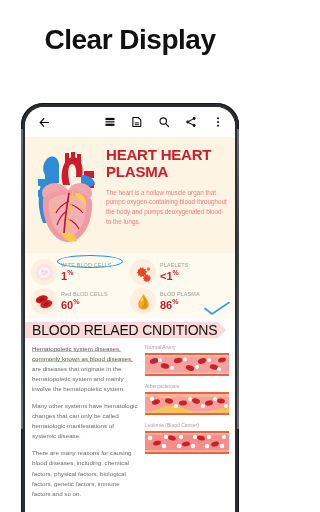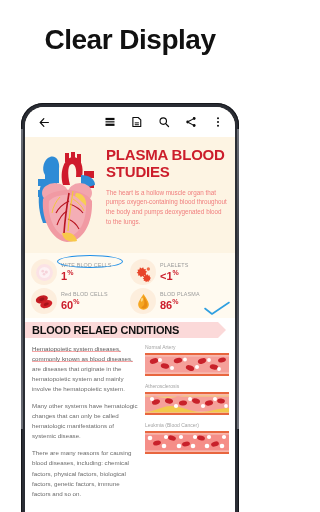--- a/index.html
+++ b/index.html
@@ -149,21 +149,21 @@
     width: 92%;
   }
   .banner::after {
     content: "";
     position: absolute; right: -8px; top: 0;
     border-left: 8px solid #fbd9d9;
     border-top: 8px solid transparent;
     border-bottom: 8px solid transparent;
   }
   .banner-text {
-    font-size: 11px; font-weight: bold; color: #111;
+    font-size: 14px; font-weight: normal; color: #111;
     letter-spacing: -0.2px;
   }
 
   
   .content {
     background: #ffffff;
     display: flex;
     padding: 6px 6px 0 7px;
     gap: 7px;
     height: 100%;
@@ -285,22 +285,22 @@
             <path d="M39 70 C44 72 48 76 50 80" stroke="#b81622" stroke-width="1.1" fill="none"></path>
             <path d="M41 55 C46 57 51 60 54 64" stroke="#b81622" stroke-width="1.1" fill="none"></path>
 
             <path d="M44 42 C42 55 40 68 39 82" stroke="#f2c63f" stroke-width="1.3" fill="none"></path>
             <path d="M44 50 C49 53 53 57 55 62" stroke="#f2c63f" stroke-width="1" fill="none"></path>
             <path d="M31 48 C27 52 24 58 23 64" stroke="#f2c63f" stroke-width="1" fill="none"></path>
           </svg>
         </div>
         <div class="hero-text">
           <div class="hero-title">
-            <div>PLASMA BLOOD</div>
-            <div>STUDIES</div>
+            <div>HEART HEART</div>
+            <div>PLASMA</div>
           </div>
           <div class="hero-body">The heart is a hollow muscle organ that pumps oxygen-containing blood throughout the body and pumps deoxygenated blood to the lungs.</div>
         </div>
       </div>
 
       <div class="stats">
 
         <div class="stat">
           <div class="stat-ico">
             <svg viewBox="0 0 26 26" width="23" height="23">

